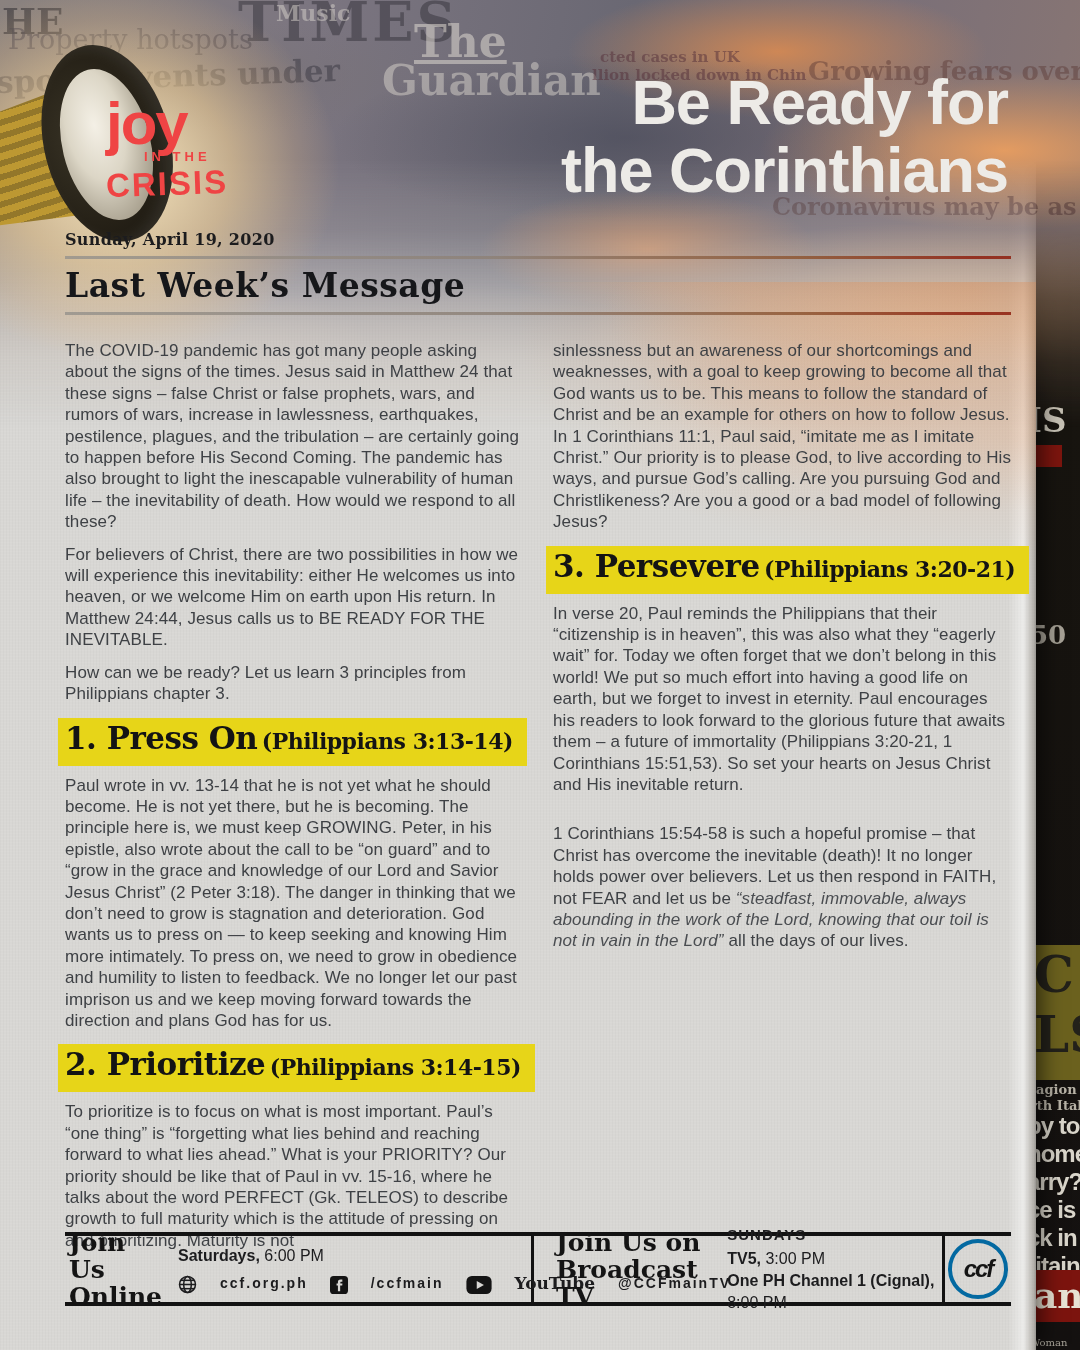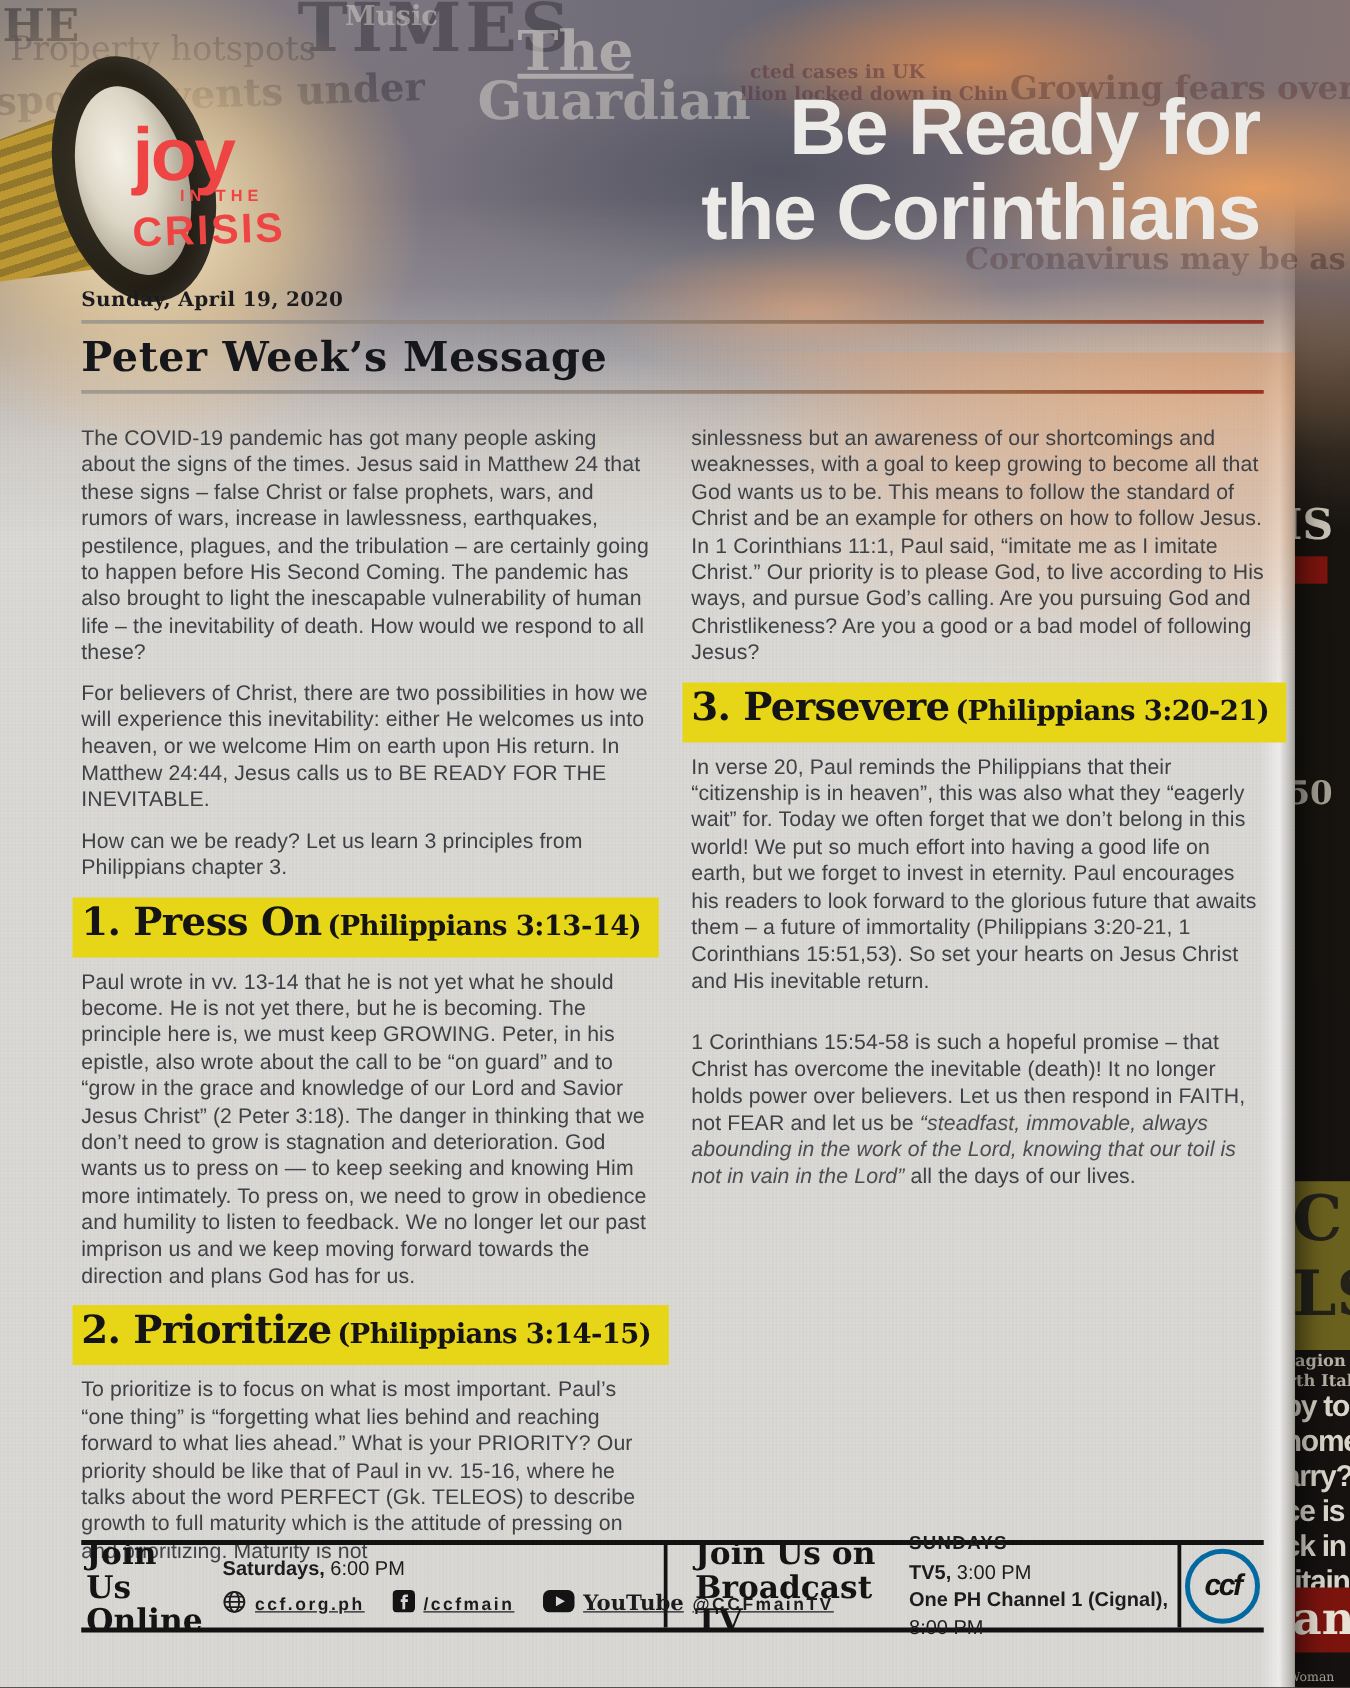--- a/index.html
+++ b/index.html
@@ -105,21 +105,21 @@
   .footer{position:absolute;left:65px;top:1232px;width:946px;height:66px;display:flex;
      border-top:4px solid #121212;border-bottom:4px solid #121212;color:#1c1c1e;}
   .f-head{font-family:"DejaVu Serif",serif;font-weight:bold;font-size:25px;line-height:27px;color:#141414;}
   .f-sec1{width:462px;display:flex;align-items:center;gap:16px;padding:4px 0 4px 4px;
      border-right:3px solid #121212;}
   .f-sec2{flex:1;display:flex;align-items:center;gap:22px;padding-left:22px;border-right:3px solid #121212;}
   .f-sec3{width:66px;display:flex;align-items:center;justify-content:center;}
   .f-rows{font-size:16px;line-height:22px;}
   .f-b{font-weight:bold;}
   .f-links{display:flex;align-items:center;gap:22px;margin-top:5px;font-size:14px;font-weight:bold;letter-spacing:2px;}
-  .f-link{display:flex;align-items:flex-start;gap:7px;text-decoration:underline;}
+  .f-link{display:flex;align-items:flex-end;gap:23px;}
   .icon{display:inline-flex;align-items:center;justify-content:center;}
   .yt-label{font-family:"DejaVu Serif",serif;font-weight:bold;letter-spacing:0;font-size:17px;}
   .tv-rows{font-size:16px;line-height:22px;}
   .tv-sundays{font-weight:bold;letter-spacing:1px;font-size:15px;margin-bottom:2px;}
   .ccf-circle{width:52px;height:52px;border:4px solid #0369a1;border-radius:50%;display:flex;
      align-items:center;justify-content:center;font-weight:bold;font-size:24px;letter-spacing:-2px;
      color:#141414;font-style:italic;}
 </style>
 </head>
 <body>
@@ -174,21 +174,21 @@
   </div>
 
   <h1 class="title">
     <span style="display:block">Be Ready for</span>
     <span style="display:block">the Corinthians</span>
   </h1>
 
   <div class="content">
     <div class="date">Sunday, April 19, 2020</div>
     <div class="rule"></div>
-    <div class="section-title">Peter Week’s Message</div>
+    <div class="section-title">Last Week’s Message</div>
     <div class="rule"></div>
 
     <div class="cols">
       <div class="col">
         <p>The COVID-19 pandemic has got many people asking about the signs of the times. Jesus said in Matthew 24 that these signs – false Christ or false prophets, wars, and rumors of wars, increase in lawlessness, earthquakes, pestilence, plagues, and the tribulation – are certainly going to happen before His Second Coming. The pandemic has also brought to light the inescapable vulnerability of human life – the inevitability of death. How would we respond to all these?</p>
         <p>For believers of Christ, there are two possibilities in how we will experience this inevitability: either He welcomes us into heaven, or we welcome Him on earth upon His return. In Matthew 24:44, Jesus calls us to BE READY FOR THE INEVITABLE.</p>
         <p>How can we be ready? Let us learn 3 principles from Philippians chapter 3.</p>
         <div class="principle">
           <span class="pr-title">1. Press On</span>
           <span class="pr-ref">(Philippians 3:13-14)</span>

